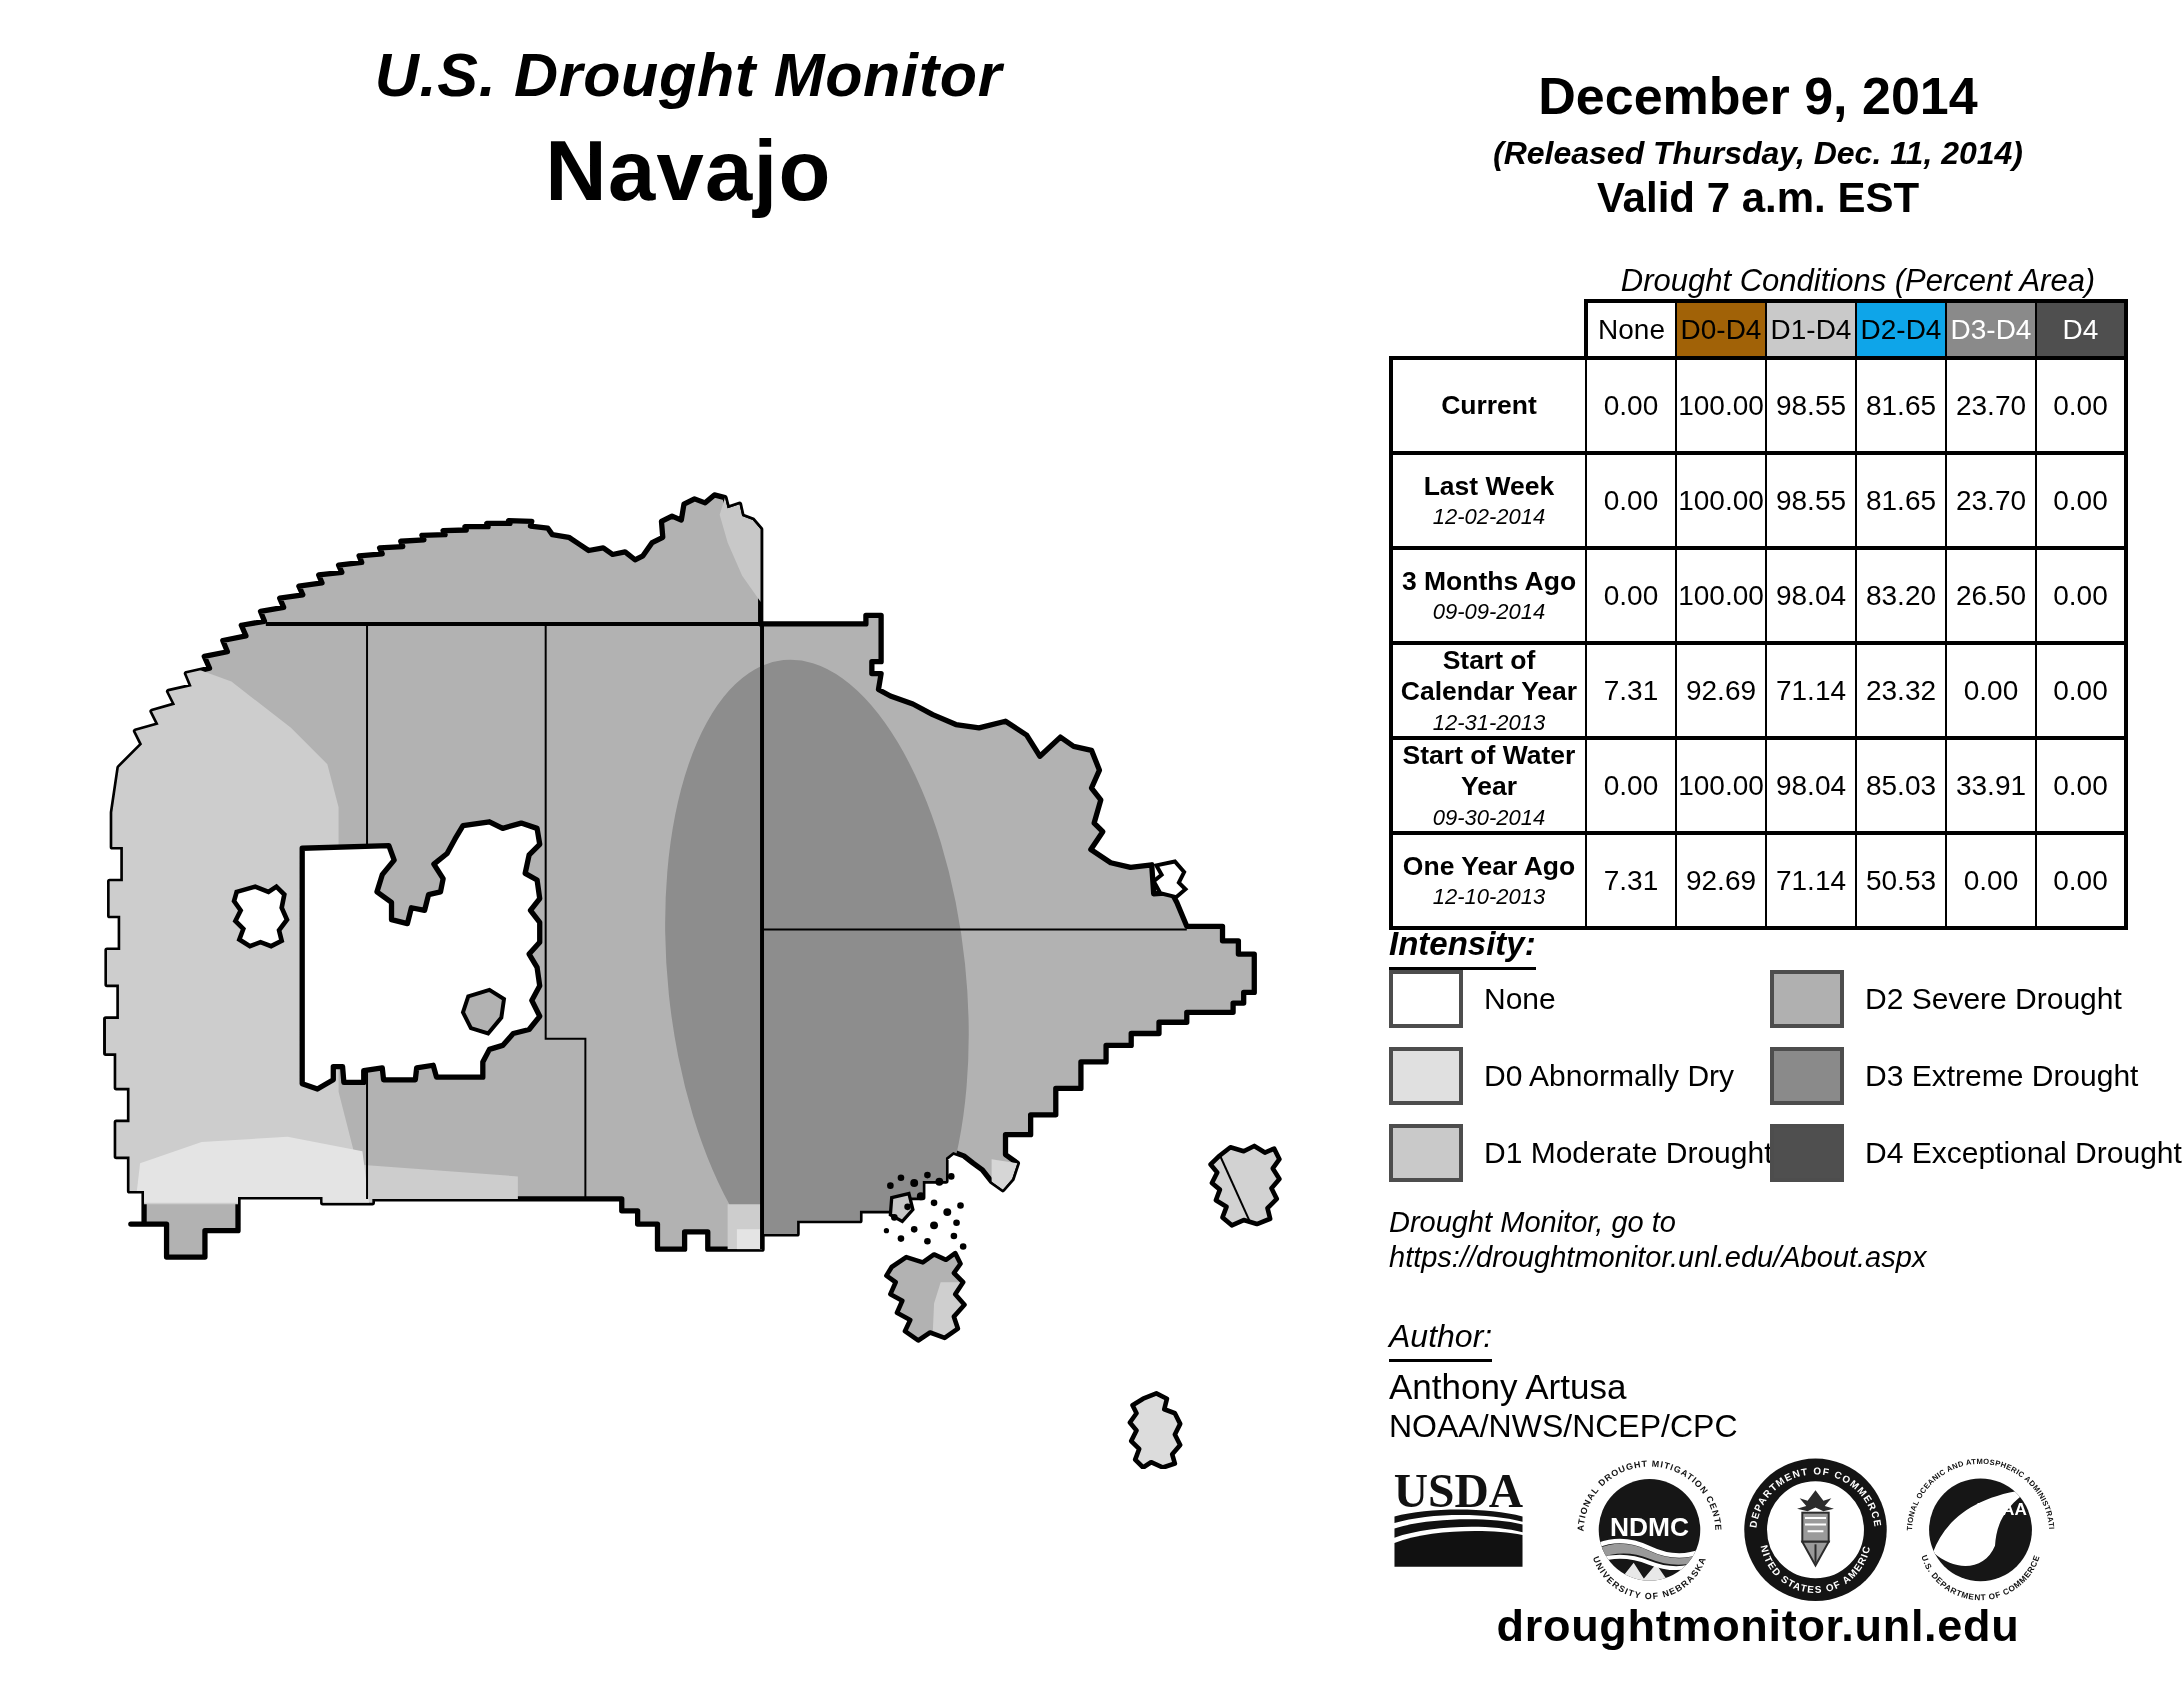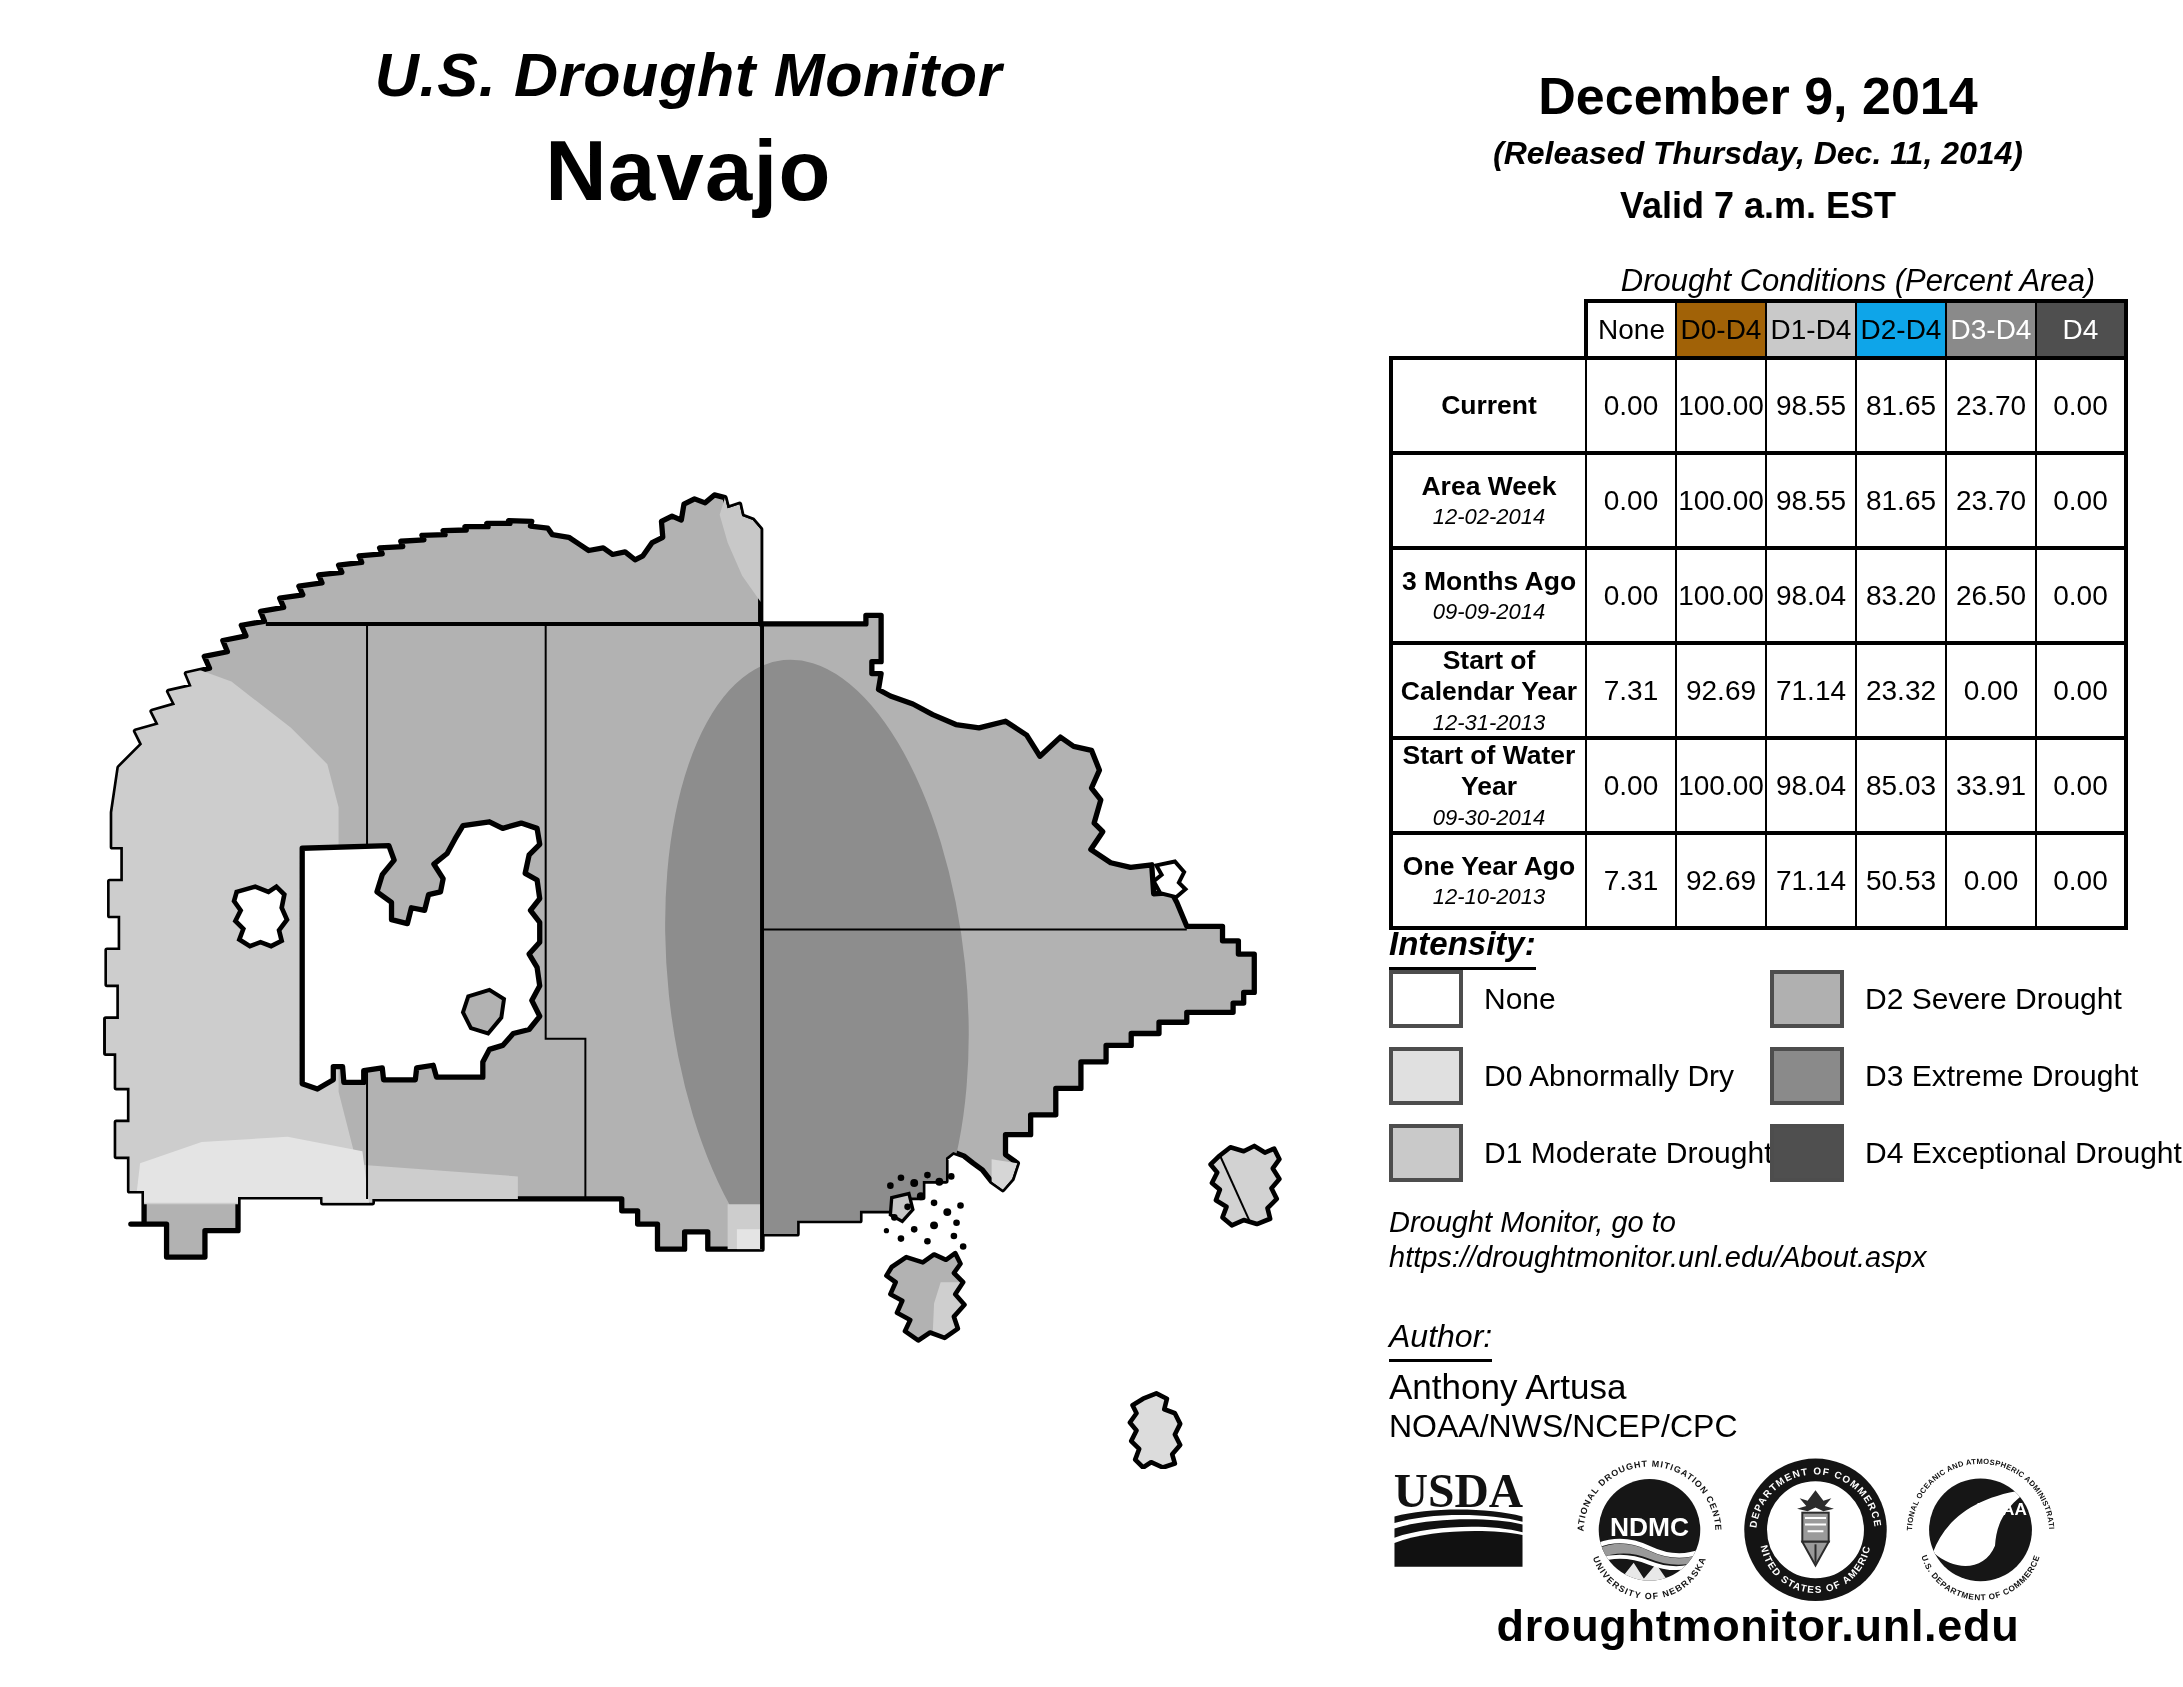--- a/index.html
+++ b/index.html
@@ -7,21 +7,21 @@
   .abs{position:absolute;}
 
   
   .title-block{left:159px;top:40px;width:1059px;text-align:center;}
   .product-title{font-size:61px;font-weight:bold;font-style:italic;letter-spacing:0.7px;}
   .region-title{font-size:85px;font-weight:bold;margin-top:12px;letter-spacing:1.3px;}
 
   .date-block{left:1389px;top:66px;width:738px;text-align:center;}
   .map-date{font-size:52px;font-weight:bold;}
   .released{font-size:32px;font-weight:bold;font-style:italic;margin-top:9.3px;}
-  .valid{font-size:36px;font-weight:bold;margin-top:13px;}
+  .valid{font-size:42px;font-weight:bold;margin-top:2px;}
 
   
   .table-caption{left:1588px;top:263px;width:540px;text-align:center;font-size:31px;font-style:italic;}
   #table-wrap{left:1389px;top:299px;}
   #drought-table{border-collapse:collapse;table-layout:fixed;background:#fff;}
   #drought-table th,#drought-table td{padding:0;text-align:center;vertical-align:middle;}
   #drought-table thead th.colh{border:2px solid #000;border-top:4.6px solid #000;border-bottom:4.6px solid #000;height:53px;font-size:28px;font-weight:normal;}
   #drought-table thead th.first{border-left:4.6px solid #000;}
   #drought-table thead th.last{border-right:4.6px solid #000;}
   #drought-table th.corner{border:none;background:#fff;}
@@ -182,21 +182,21 @@
           </th>
           <td>0.00</td>
           <td>100.00</td>
           <td>98.55</td>
           <td>81.65</td>
           <td>23.70</td>
           <td class="last">0.00</td>
         </tr>
         <tr>
           <th class="rowh">
-            <div>Area Week</div>
+            <div>Last Week</div>
             <div class="row-date">12-02-2014</div>
           </th>
           <td>0.00</td>
           <td>100.00</td>
           <td>98.55</td>
           <td>81.65</td>
           <td>23.70</td>
           <td class="last">0.00</td>
         </tr>
         <tr>

